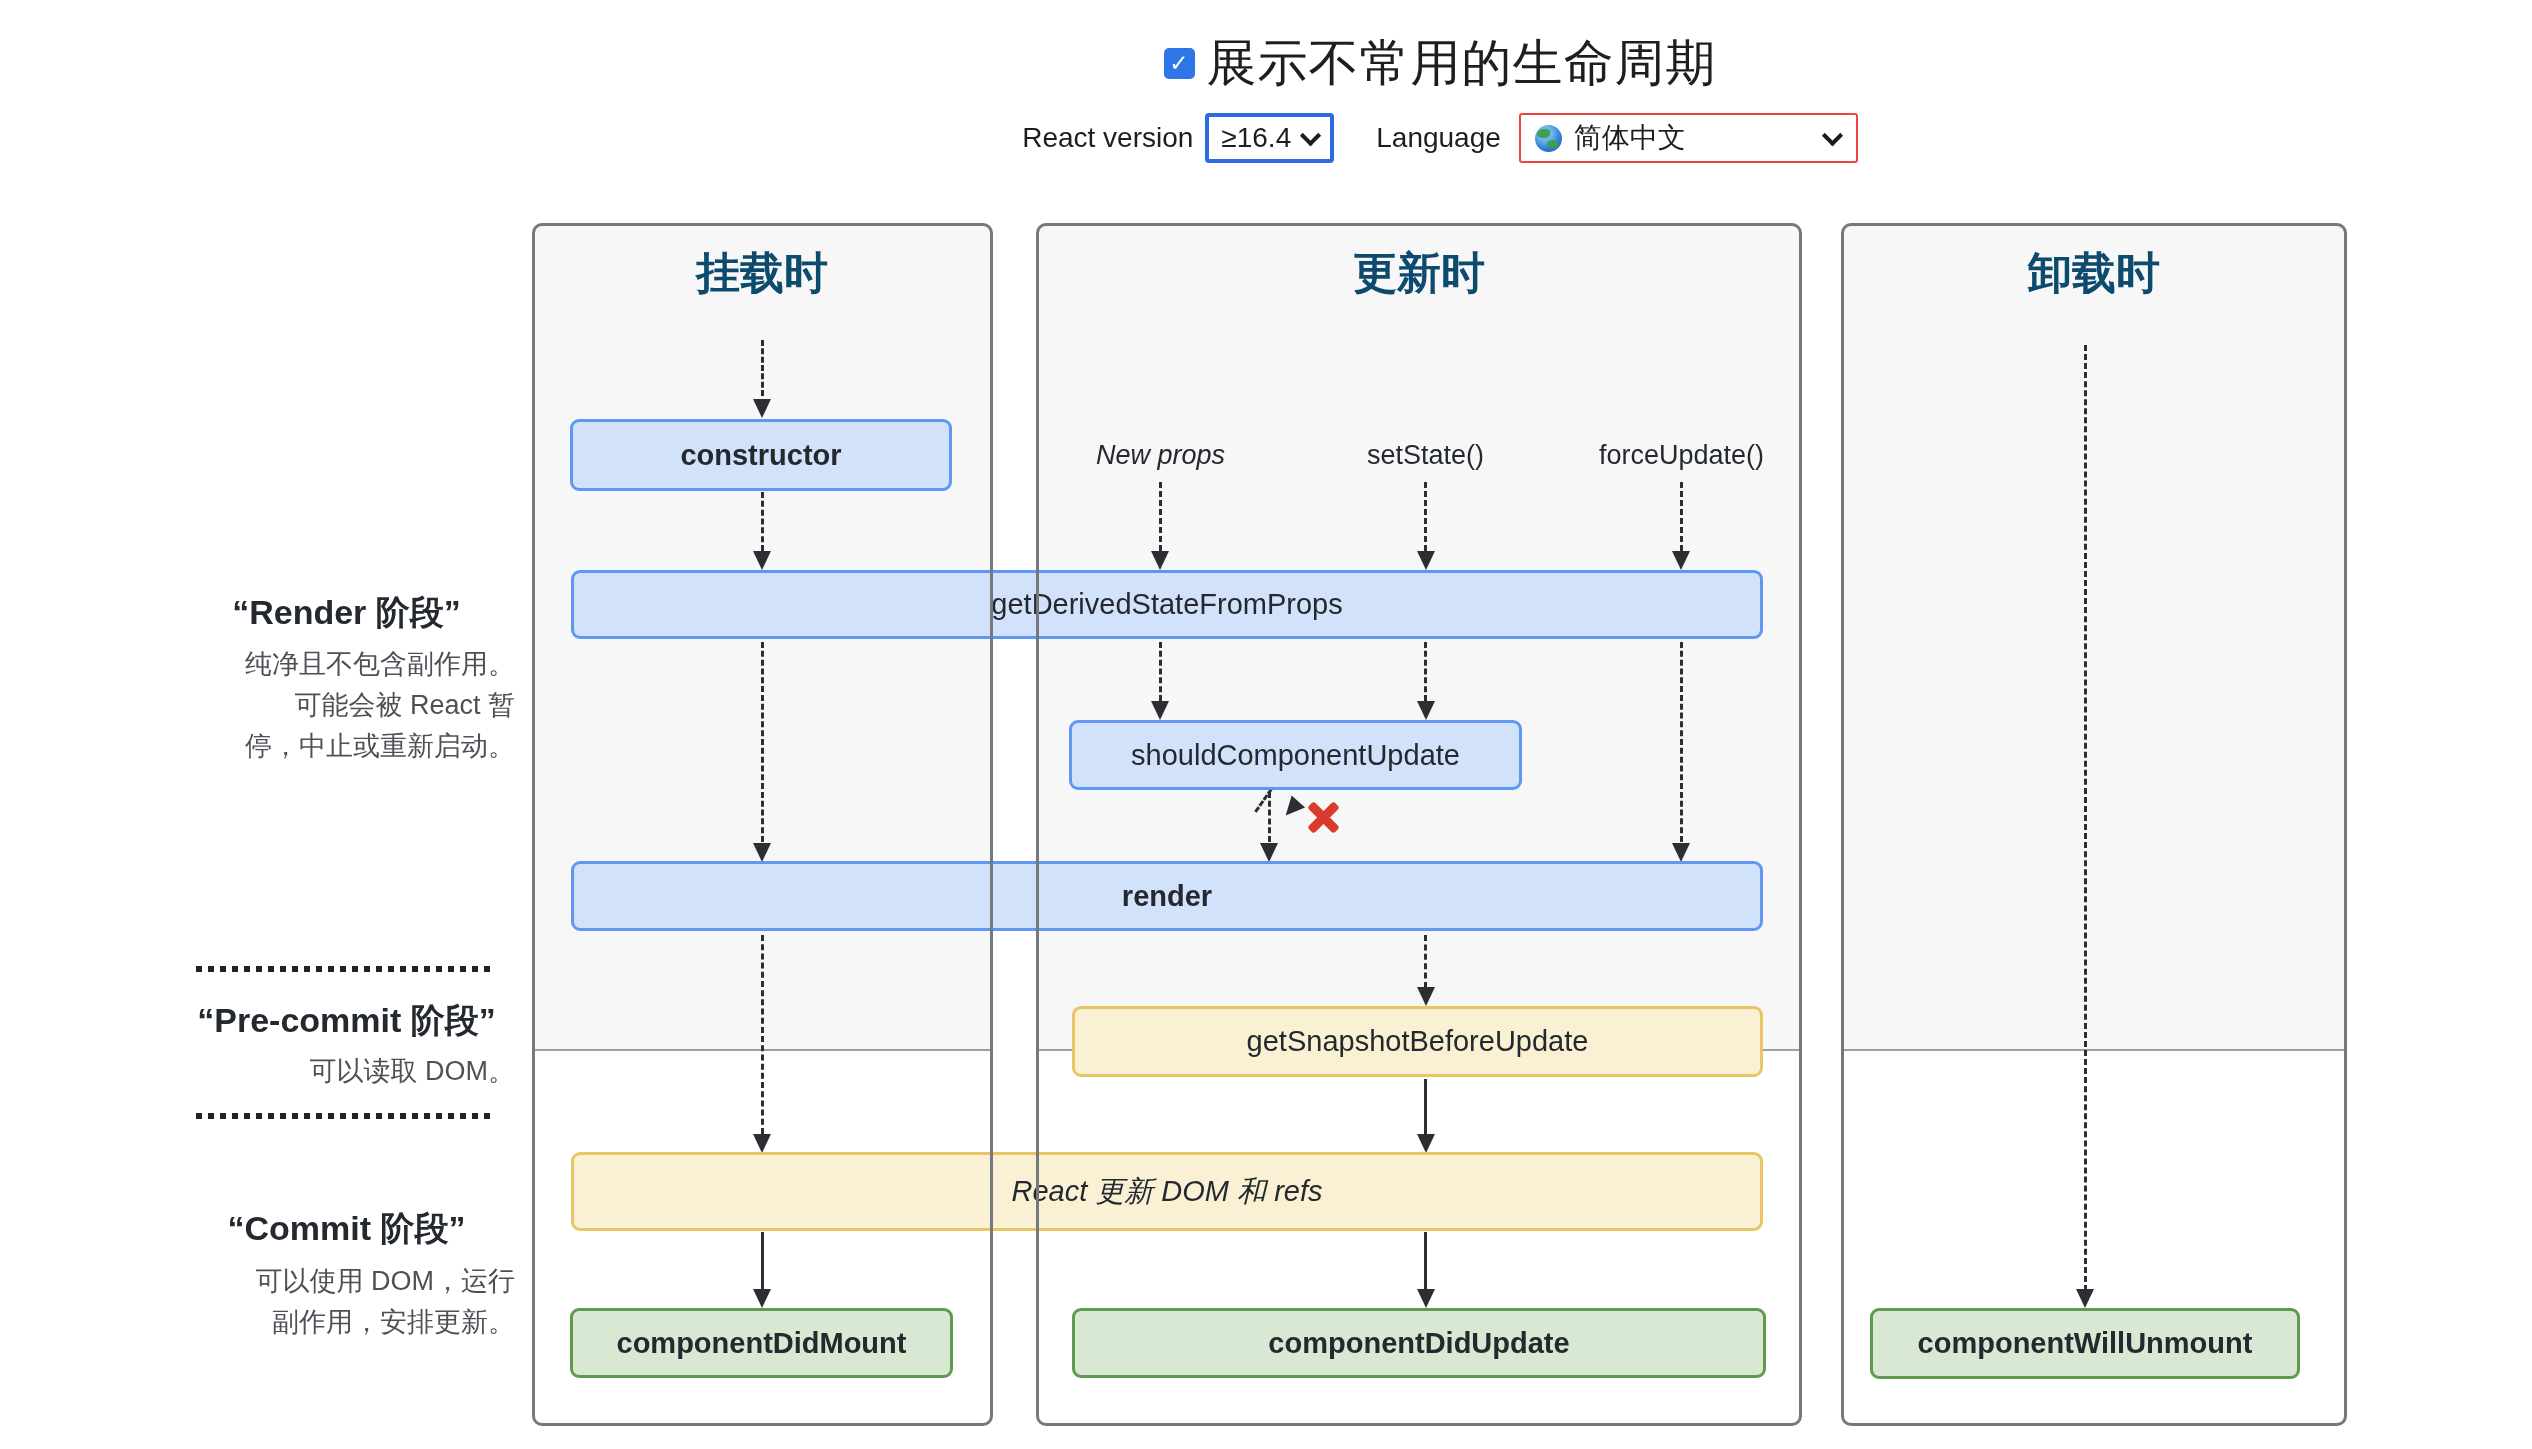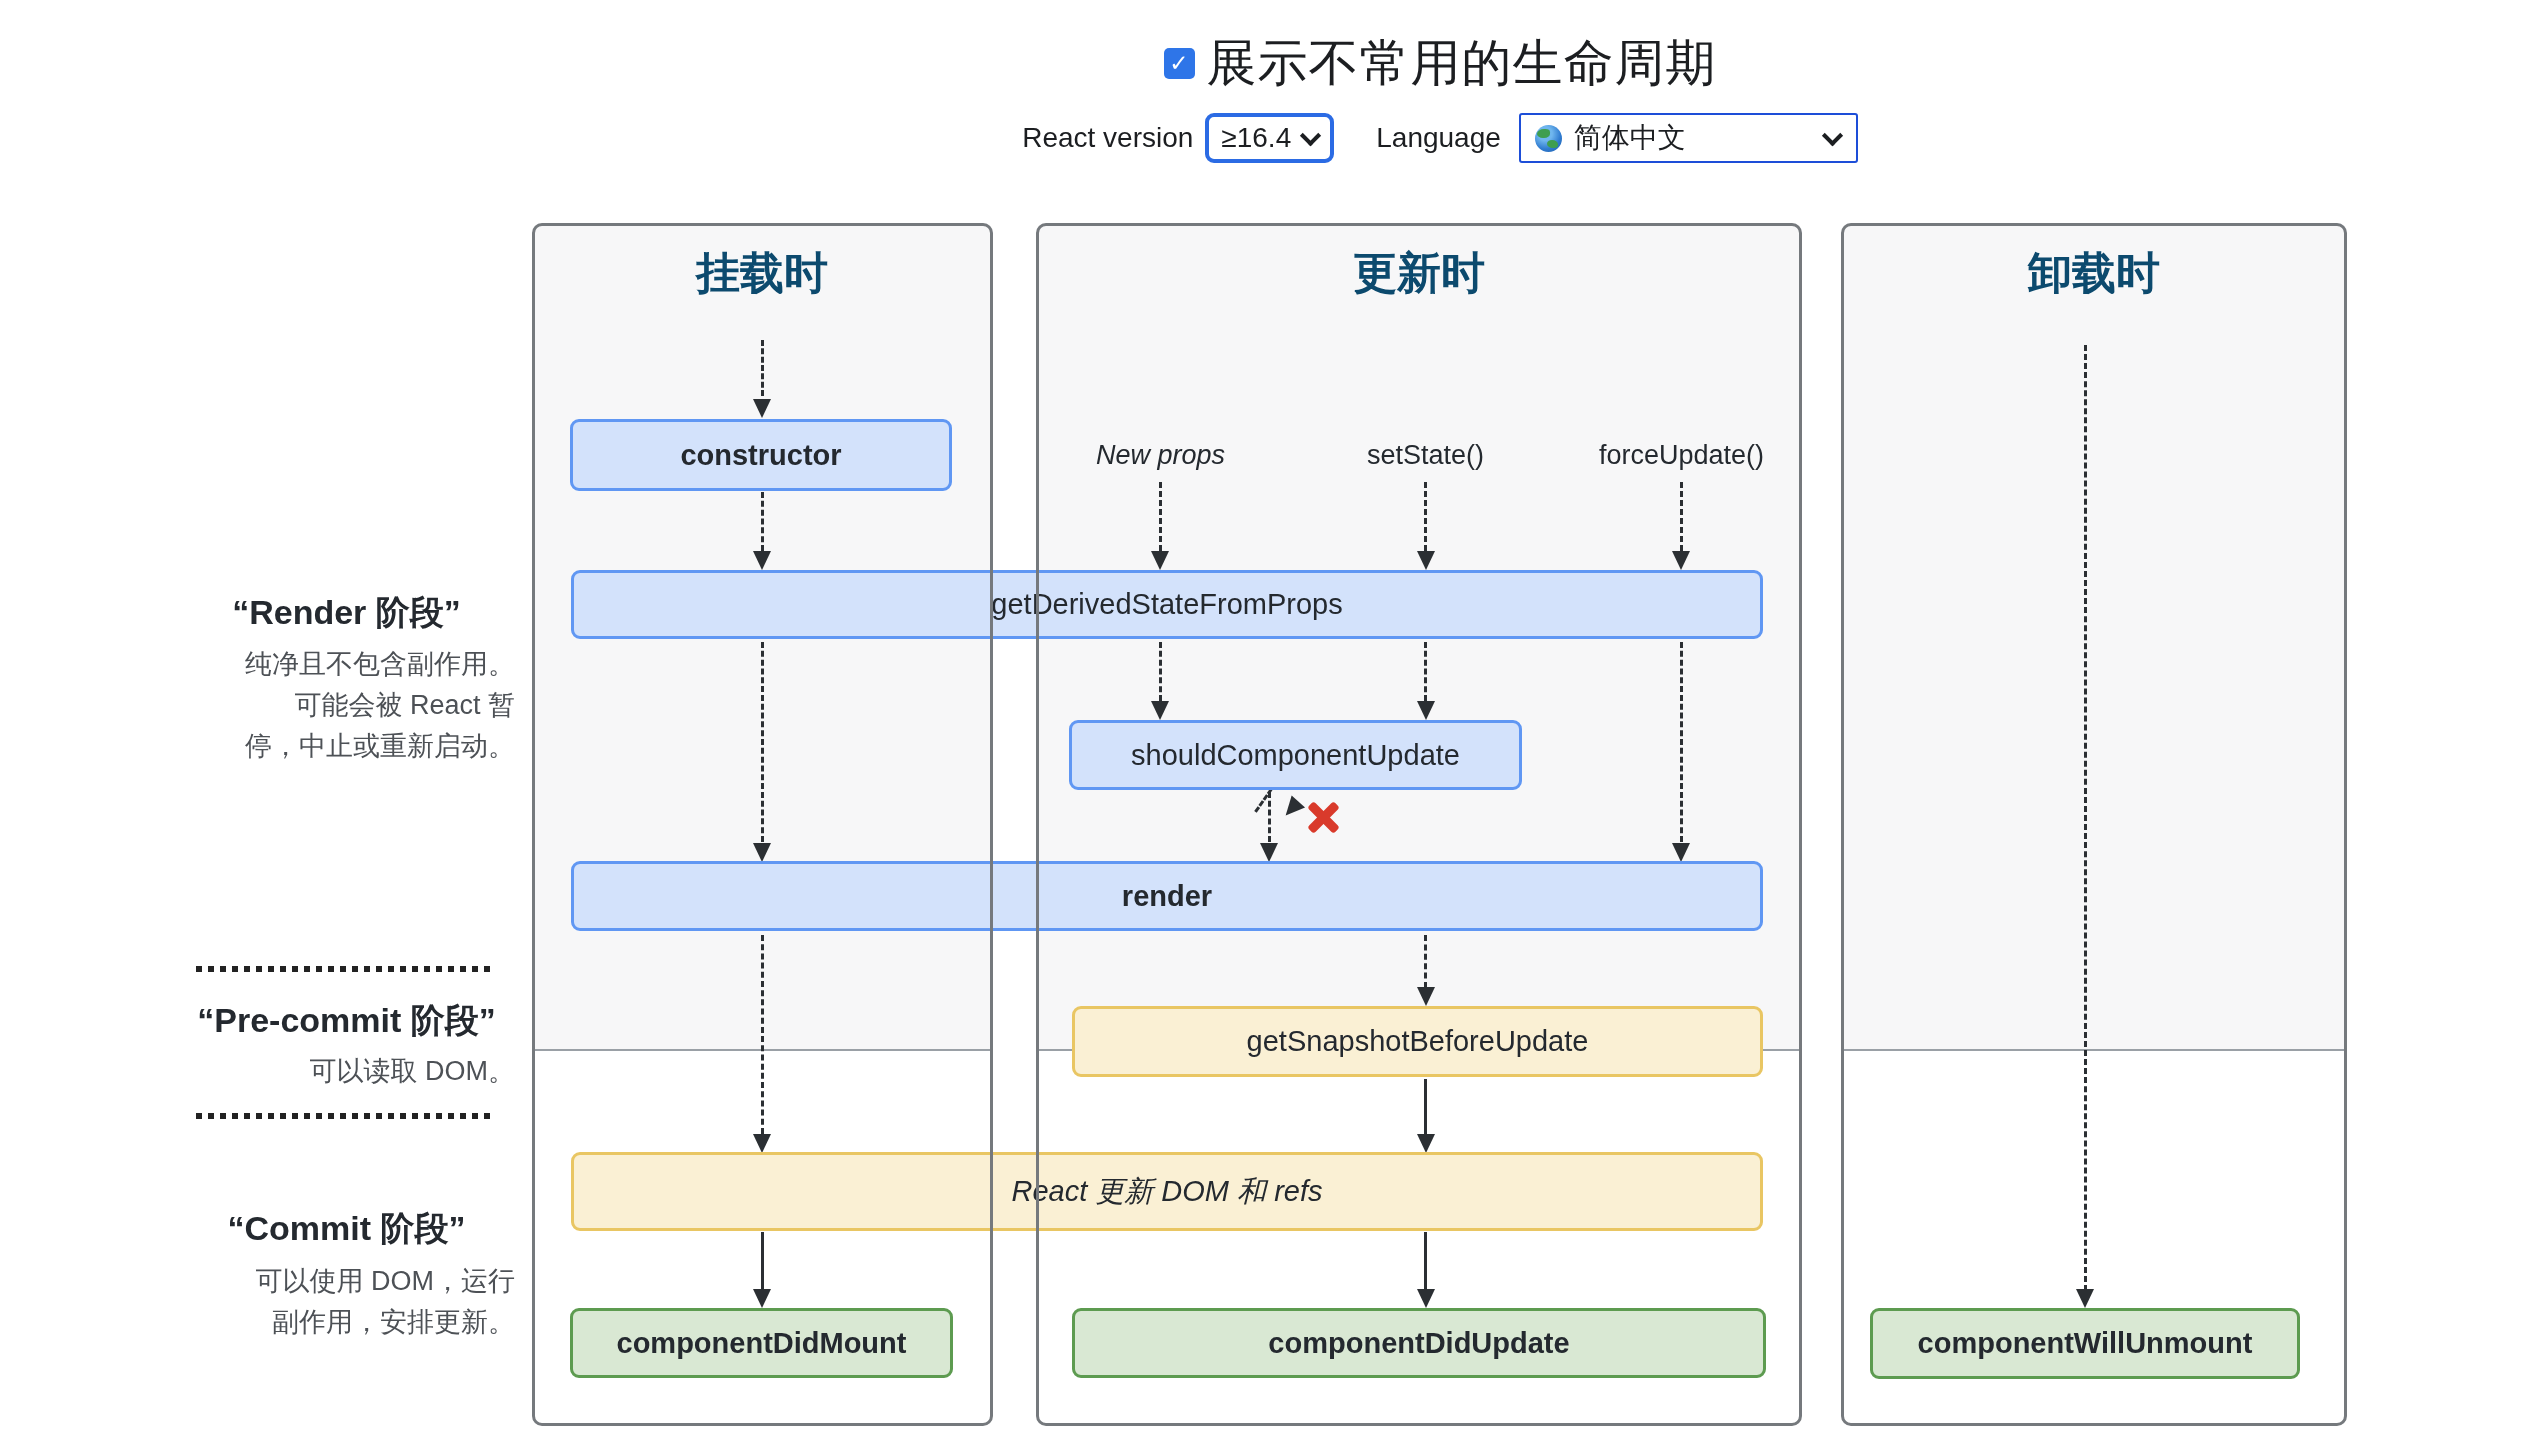--- a/index.html
+++ b/index.html
@@ -7,22 +7,22 @@
          font-family:"Liberation Sans","DejaVu Sans",sans-serif;color:#24292f;}
 
   
   .title-row{position:absolute;left:348px;top:30px;width:2184px;display:flex;justify-content:center;align-items:center;gap:12px;z-index:3;}
   .cb{width:31px;height:31px;background:#2e75e8;border-radius:5px;display:flex;align-items:center;justify-content:center;
       color:#fff;font-size:23px;font-weight:700;cursor:pointer;}
   .title{font-size:50px;color:#1c1e21;letter-spacing:1px;}
   .controls-row{position:absolute;left:348px;top:113px;width:2184px;display:flex;justify-content:center;align-items:center;
       font-size:28px;color:#1c1e21;z-index:3;}
   .sel{display:flex;align-items:center;box-sizing:border-box;height:50px;background:#fff;cursor:pointer;}
-  .sel.version{border:4px solid #2b6be4;border-radius:9px;padding:0 12px;margin-left:12px;font-size:28px;gap:12px;justify-content:space-between;}
-  .sel.lang{border:2px solid #1d4ed8;border-radius:3px;padding:14px 14px;margin-left:18px;width:339px;font-size:28px;gap:12px;position:relative;}
+  .sel.version{border:4px solid #2b6be4;border-radius:4px;padding:0 12px;margin-left:12px;font-size:28px;gap:12px;justify-content:space-between;}
+  .sel.lang{border:2px solid #ef4444;border-radius:3px;padding:14px 14px;margin-left:18px;width:339px;font-size:28px;gap:12px;position:relative;}
   .chev{width:11px;height:11px;border-right:4px solid #1c1e21;border-bottom:4px solid #1c1e21;
         transform:rotate(45deg) translate(-2px,-2px);}
   .sel.lang .chev{position:absolute;right:16px;top:16px;}
   .globe{width:27px;height:27px;border-radius:50%;position:relative;overflow:hidden;flex:0 0 auto;
          background:radial-gradient(circle at 38% 32%,#6fb6ee 0 28%,#2f7bd0 62%,#1f5ea8 100%);}
   .globe::before{content:"";position:absolute;left:2px;top:4px;width:13px;height:9px;background:#3f9e4f;border-radius:60% 40% 50% 50%;}
   .globe::after{content:"";position:absolute;left:12px;top:15px;width:11px;height:8px;background:#3f9e4f;border-radius:50% 60% 40% 60%;}
 
   
   .colbg{position:absolute;background:#ffffff;border-radius:10px;z-index:0;}

